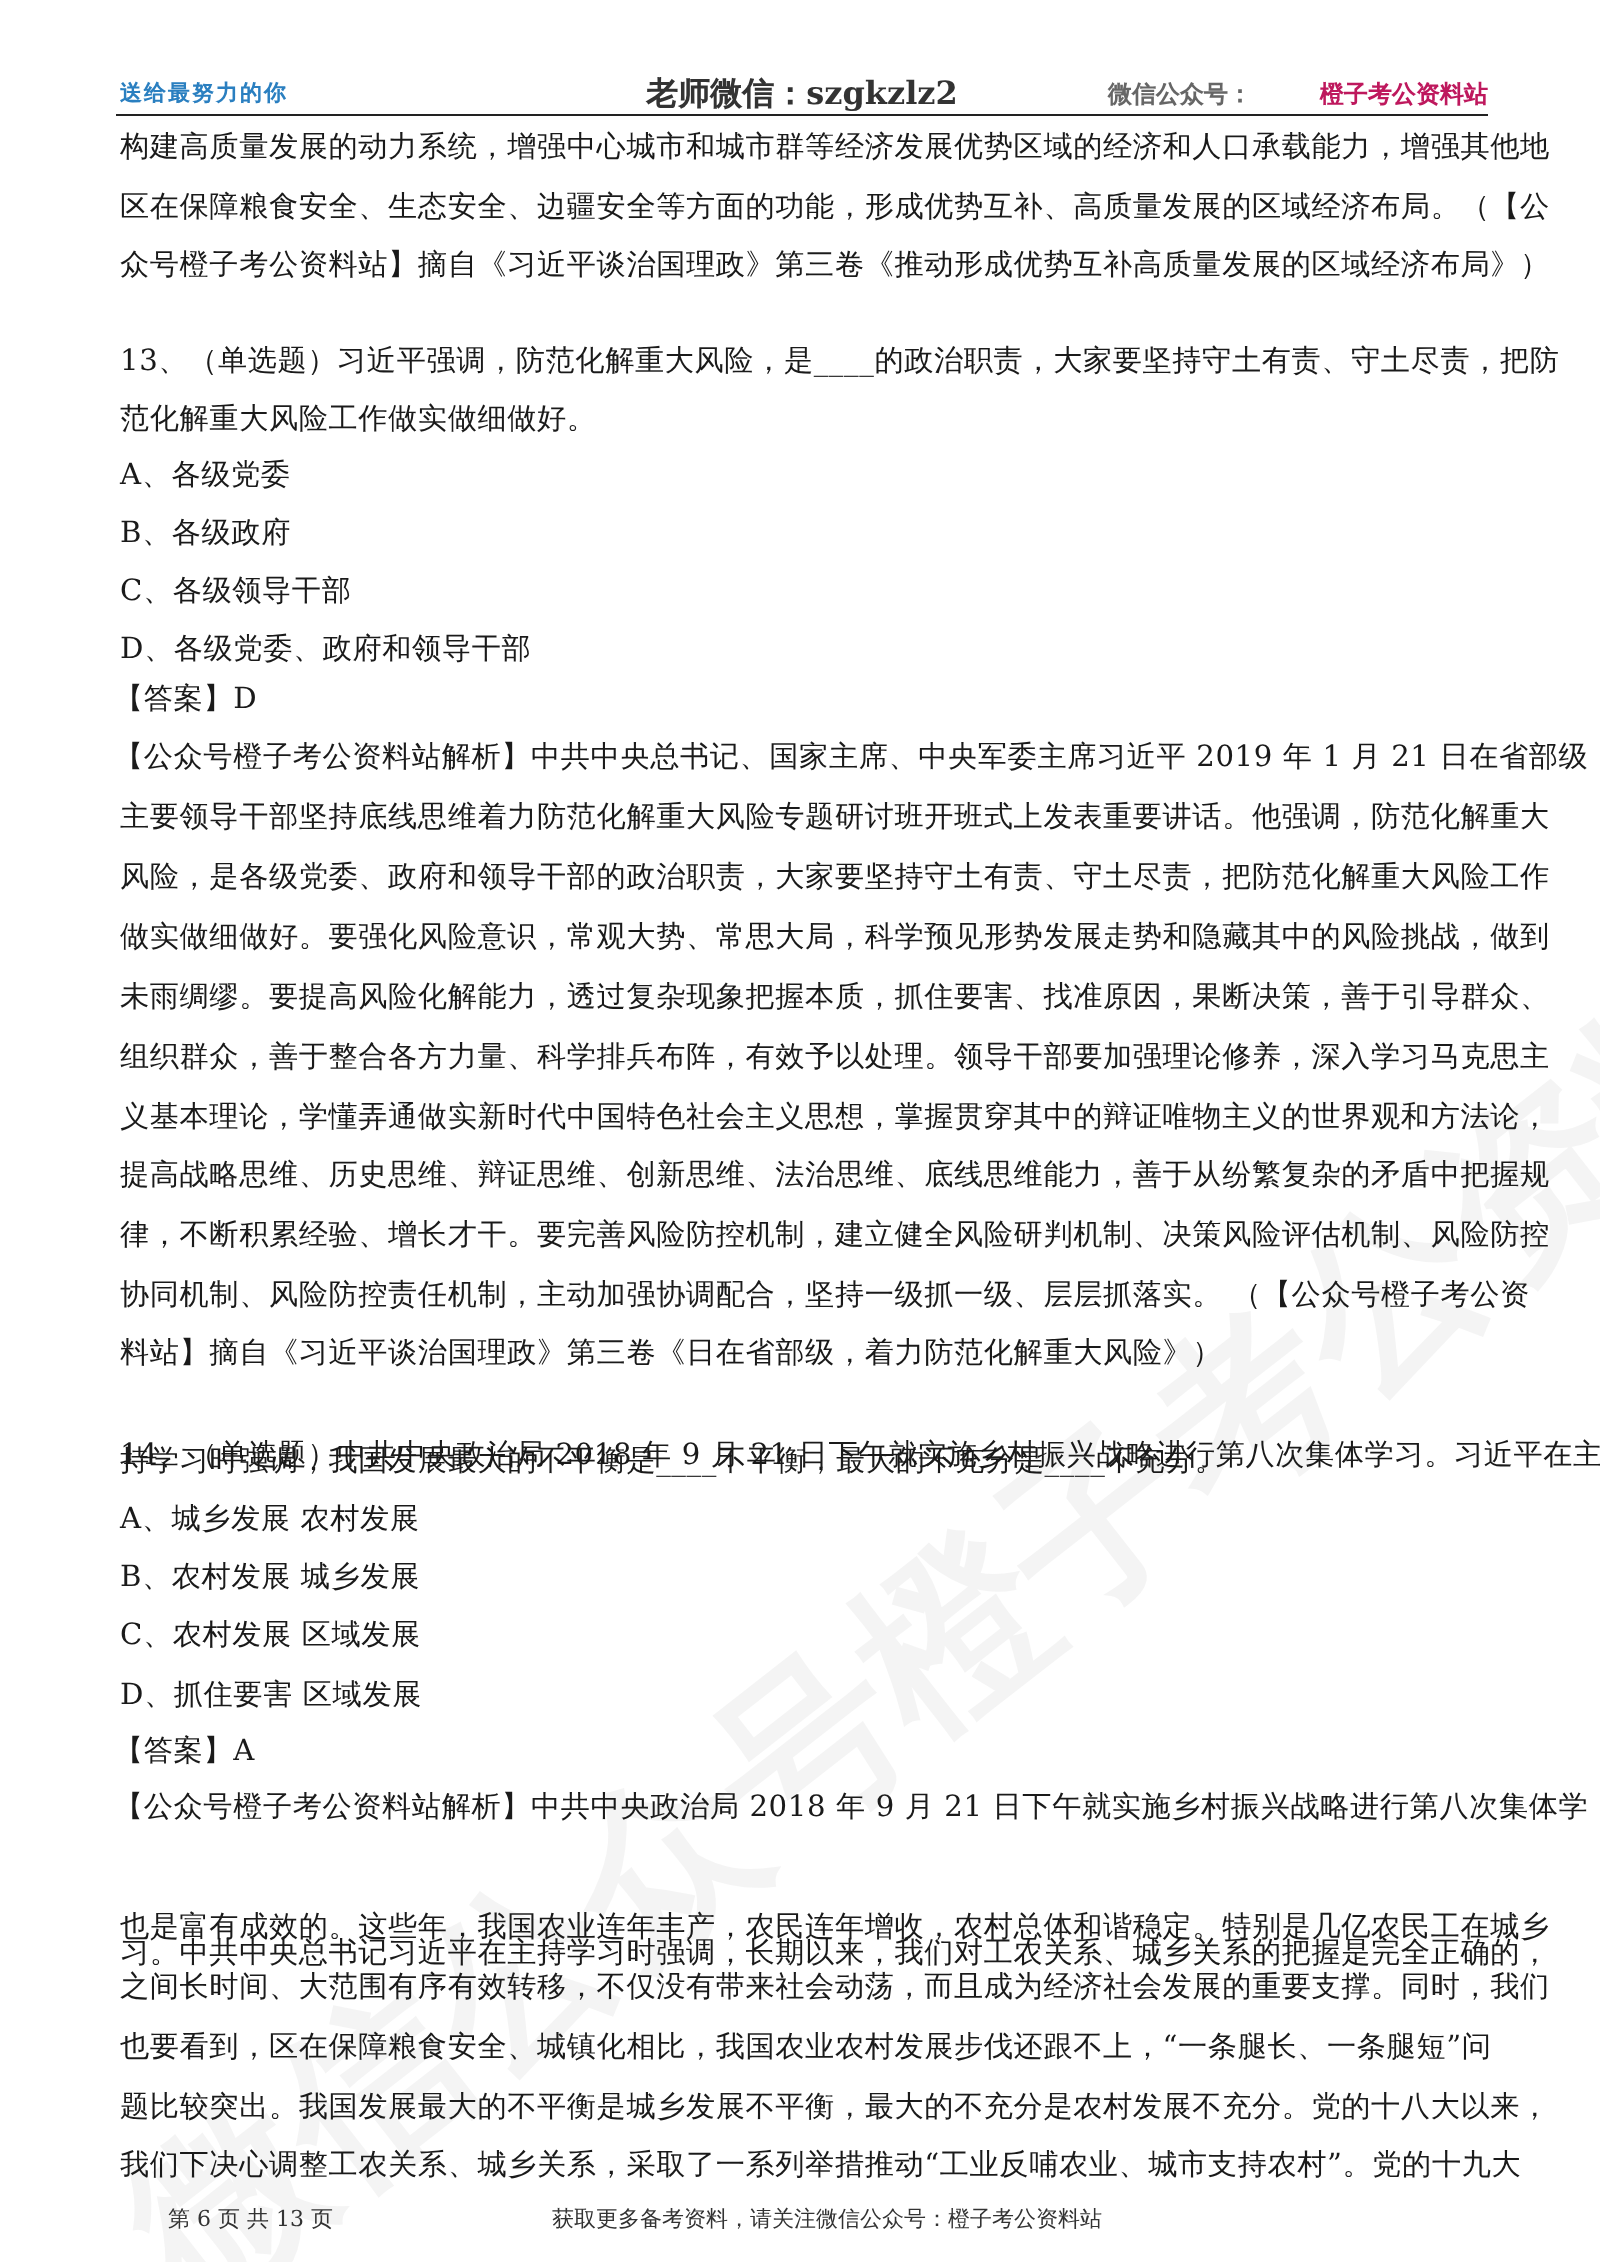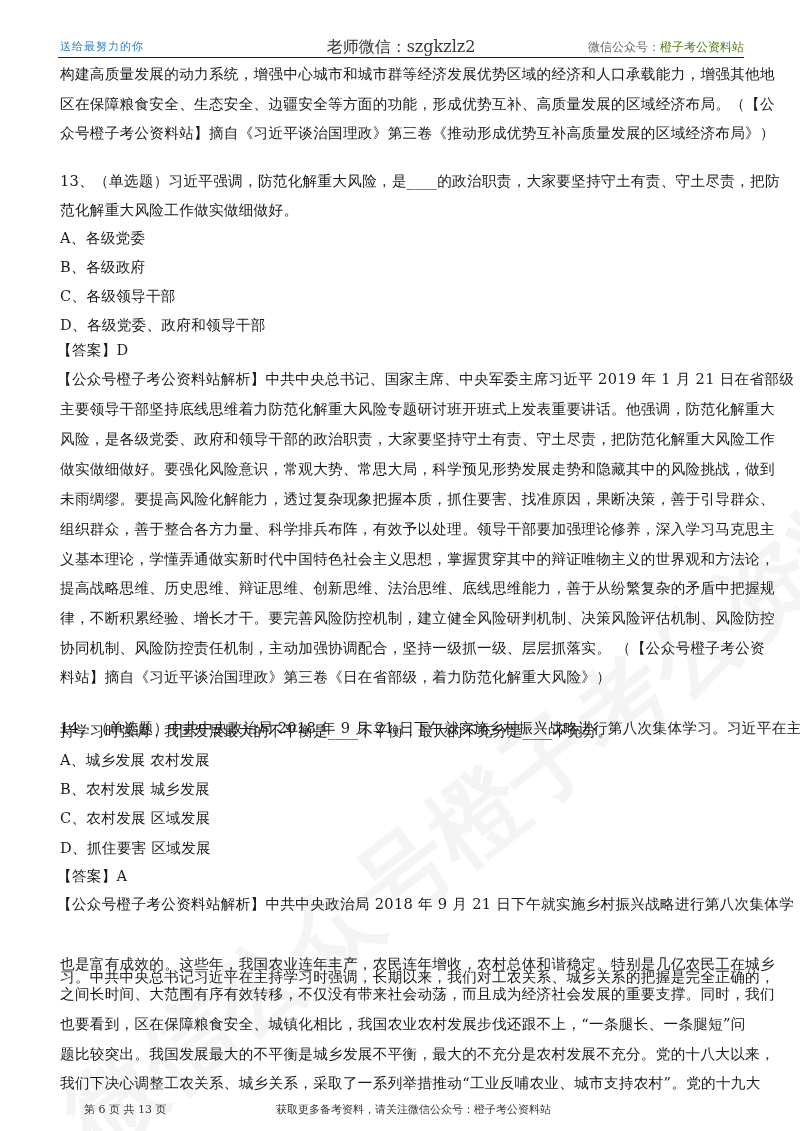--- a/index.html
+++ b/index.html
@@ -1,24 +1,24 @@
 <!DOCTYPE html>
 <html><head>
 <meta charset="utf-8">
 <style>
   html, body { margin: 0; padding: 0; background: #ffffff; }
   body { width: 800px; height: 1131px; position: relative; overflow: hidden;
          font-family: "DejaVu Serif", "Liberation Serif", serif; color: #1a1a1a; }
   .header { position: absolute; left: 58px; top: 38px; width: 686px; height: 18px;
-            font-size: 12px; line-height: 18px; }
+            font-size: 12px; line-height: 18px; font-weight: bold; }
   .header .left { position: absolute; left: 2px; top: 0; color: #2a7fc0;
                   font-family: "DejaVu Sans", sans-serif; font-size: 11px; letter-spacing: 1px; }
   .header .center { position: absolute; left: 0; right: 0; text-align: center; color: #333; font-size: 16px; }
   .header .right { position: absolute; right: 0; top: 0; color: #666; font-size: 12px; }
-  .header .right .brand { color: #4d7c0f; }
+  .header .right .brand { color: #be185d; margin-left: 34px; }
   .header-rule { position: absolute; left: 58px; top: 57px; width: 686px; height: 0;
                  border-top: 1.5px solid #222; }
   .line { position: absolute; left: 60px; width: 684px; font-size: 14.6px; line-height: 20px;
           white-space: nowrap; letter-spacing: 0.3px; }
   .just { text-align: justify; text-align-last: justify; }
   .footer { position: absolute; top: 1102px; font-size: 11px; color: #333; margin-left: 24px; }
   .watermark { position: absolute; color: rgba(150,150,150,0.10); font-size: 92px;
                font-family: "DejaVu Sans", sans-serif; white-space: nowrap;
                transform-origin: left top; pointer-events: none; font-weight: bold; }
 </style>

